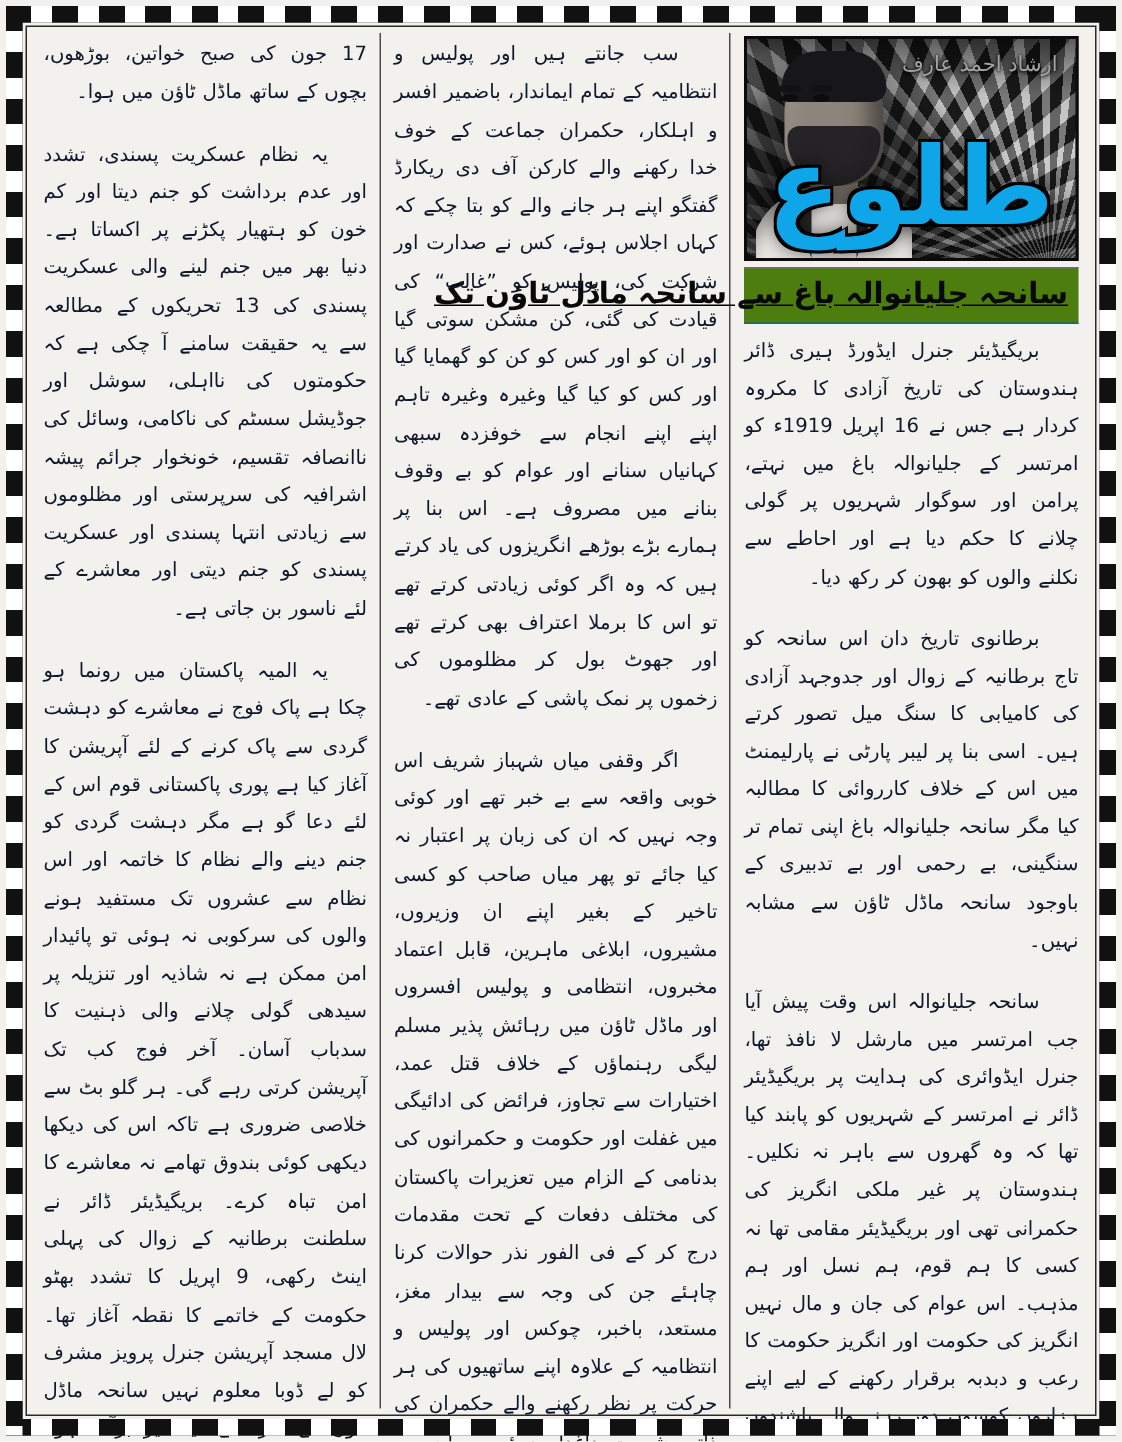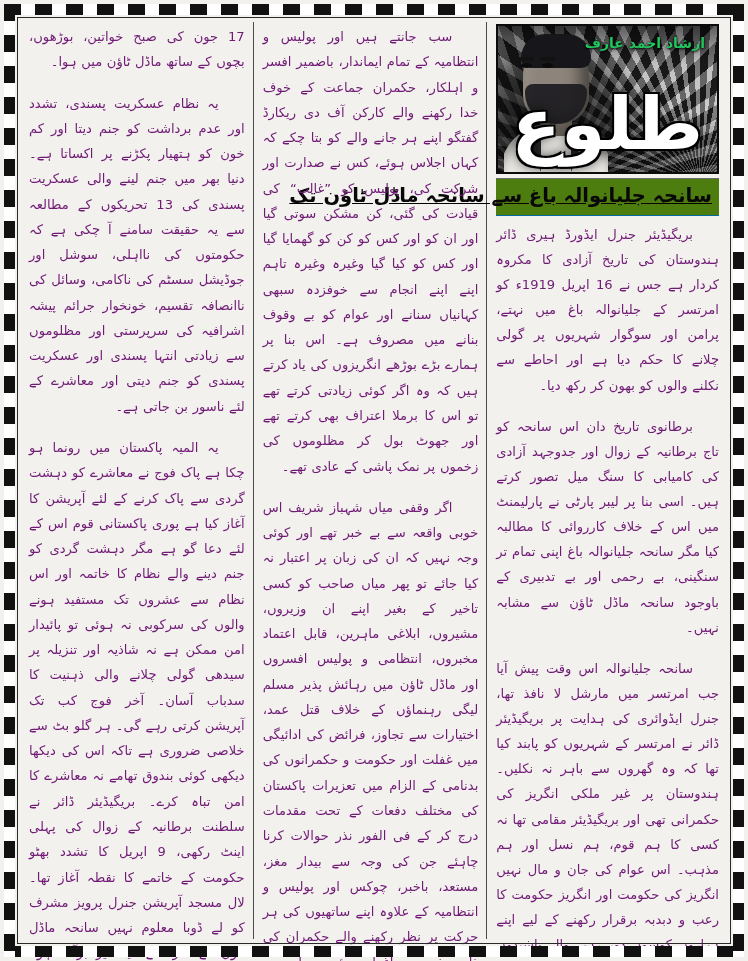--- a/index.html
+++ b/index.html
@@ -224,34 +224,34 @@
     border-radius: 3px;
   }
   .p-brow.l { left: 15px; }
   .p-brow.r { left: 36px; }
 
   
   .mast-author {
     position: absolute;
     top: 9px;
     right: 12px;
-    color: #22c55e;
+    color: #a3a3a3;
     font-size: 14px;
     letter-spacing: 0.5px;
-    font-weight: 700;
+    font-weight: 400;
     text-shadow: 0 1px 3px rgba(0,0,0,0.95), 0 0 2px rgba(0,0,0,0.9);
     white-space: nowrap;
   }
 
   
   .mast-logotype {
     position: absolute;
     right: 14px;
     bottom: 16px;
-    color: #ffffff;
+    color: #0ea5e9;
     font-size: 72px;
     line-height: 0.86;
     font-weight: 700;
     letter-spacing: -2px;
     text-shadow:
       2px 2px 0 #000, -2px 2px 0 #000, 2px -2px 0 #000, -2px -2px 0 #000,
       0 0 14px rgba(0,0,0,0.85);
     white-space: nowrap;
   }
 
@@ -271,21 +271,21 @@
     font-size: 19.5px;
     line-height: 1.22;
     font-weight: 700;
     text-align: center;
     white-space: nowrap;
   }
 
   
   .body-text p {
     margin: 0;
-    color: #701a75;
+    color: #0f172a;
     font-size: 13.1px;
     line-height: 1.92;
     text-align: justify;
     text-justify: inter-word;
     word-spacing: 0.5px;
   }
   .body-text p.indent {
     text-indent: 26px;
   }
   .body-text p + p {

